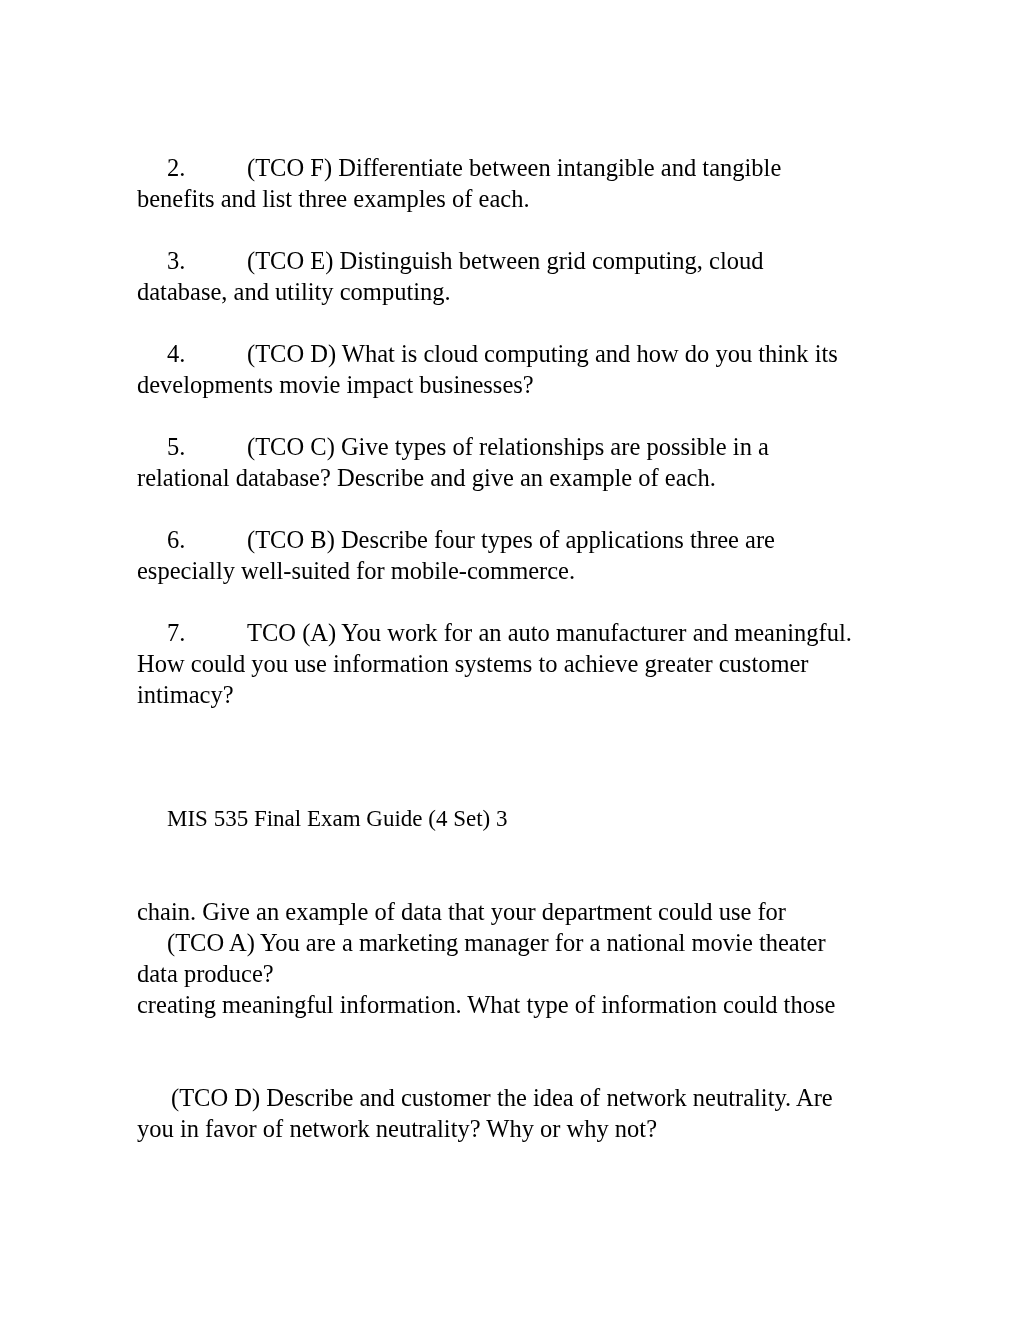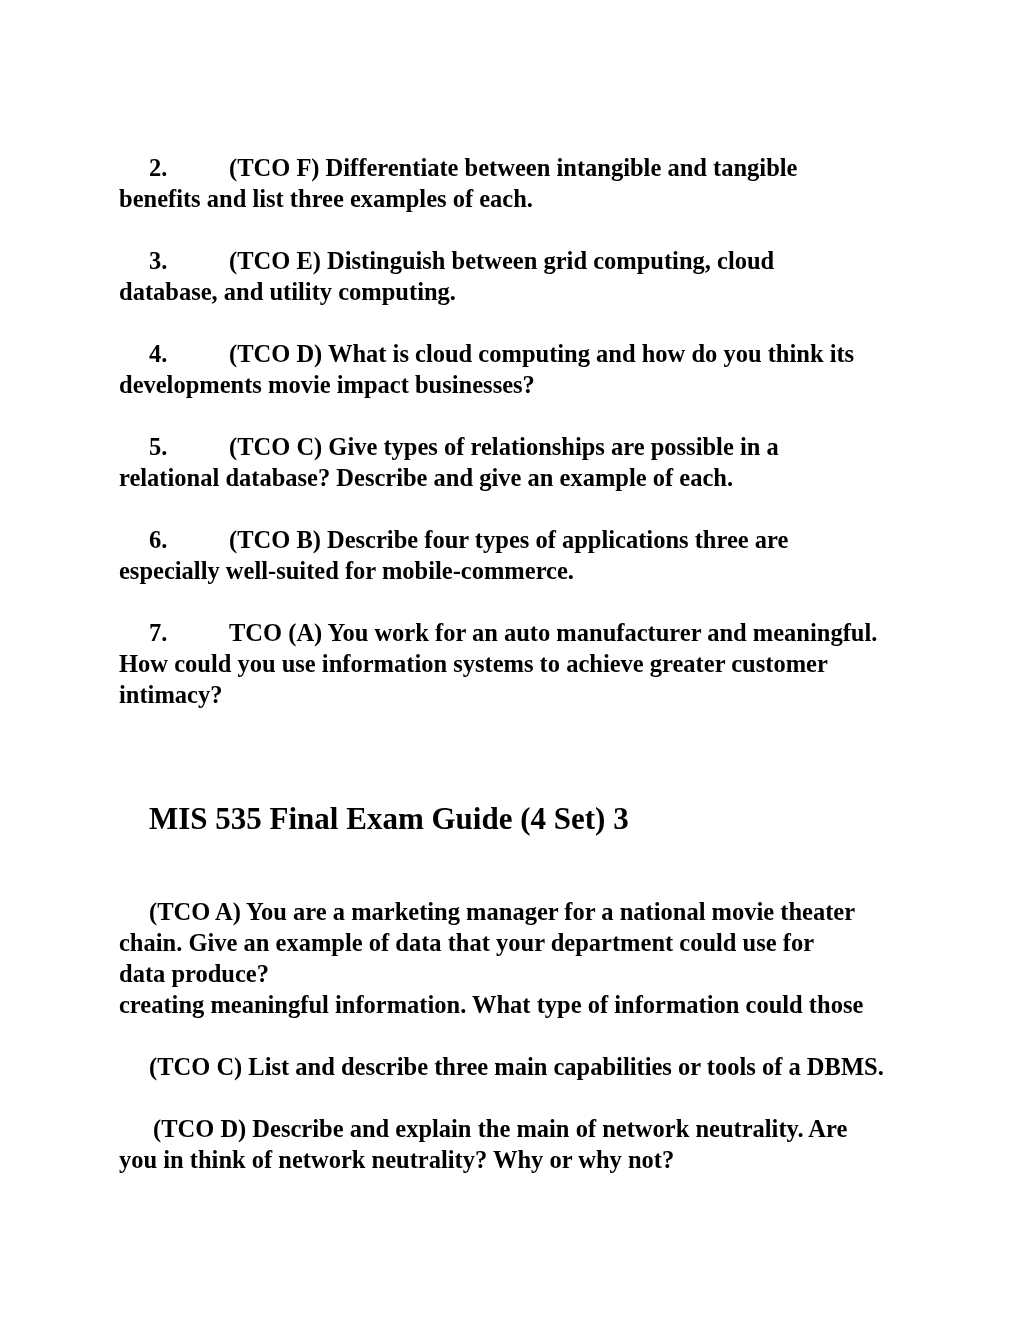--- a/index.html
+++ b/index.html
@@ -10,24 +10,23 @@
     body {
       width: 1024px;
       height: 1325px;
       position: relative;
       overflow: hidden;
       font-family: "Liberation Serif", "DejaVu Serif", serif;
       color: #000000;
     }
     .page {
       position: absolute;
-      left: 119px;
+      left: 137px;
       top: 152px;
       width: 800px;
-      font-weight: bold;
     }
     .para {
       font-size: 24.5px;
       line-height: 31px;
       margin: 0;
       padding: 0;
       white-space: normal;
     }
     .num-para {
       text-indent: 30px;
@@ -36,21 +35,21 @@
       display: inline-block;
       width: 80px;
       text-indent: 0;
     }
     .gap { height: 31px; }
     .gap-big { height: 93px; }
     .gap-title { height: 62px; }
     .plain-indent { text-indent: 30px; }
     .plain-indent2 { text-indent: 34px; }
     .section-title {
-      font-size: 31px;
+      font-size: 23px;
       line-height: 31px;
       margin: 0;
       text-indent: 30px;
     }
   </style>
 </head>
 <body>
 
 <div class="page">
 
@@ -90,30 +89,27 @@
   <div class="para">How could you use information systems to achieve greater customer</div>
   <div class="para">intimacy?</div>
 
   <div class="gap-big"></div>
 
   <div class="section-title">MIS 535 Final Exam Guide (4 Set) 3</div>
 
   <div class="gap-title"></div>
 
   <div>
+    <div class="para">chain. Give an example of data that your department could use for</div>
     <div class="para plain-indent">(TCO A) You are a marketing manager for a national movie theater</div>
-    <div class="para">chain. Give an example of data that your department could use for</div>
     <div class="para">data produce?</div>
     <div class="para">creating meaningful information. What type of information could those</div>
   </div>
   <div class="gap"></div>
 
-  <div>
-    <div class="para plain-indent">(TCO C) List and describe three main capabilities or tools of a DBMS.</div>
-  </div>
   <div class="gap"></div>
 
   <div>
-    <div class="para plain-indent2">(TCO D) Describe and explain the main of network neutrality. Are</div>
-    <div class="para">you in think of network neutrality? Why or why not?</div>
+    <div class="para plain-indent2">(TCO D) Describe and customer the idea of network neutrality. Are</div>
+    <div class="para">you in favor of network neutrality? Why or why not?</div>
   </div>
 
 </div>
 
 </body></html>

